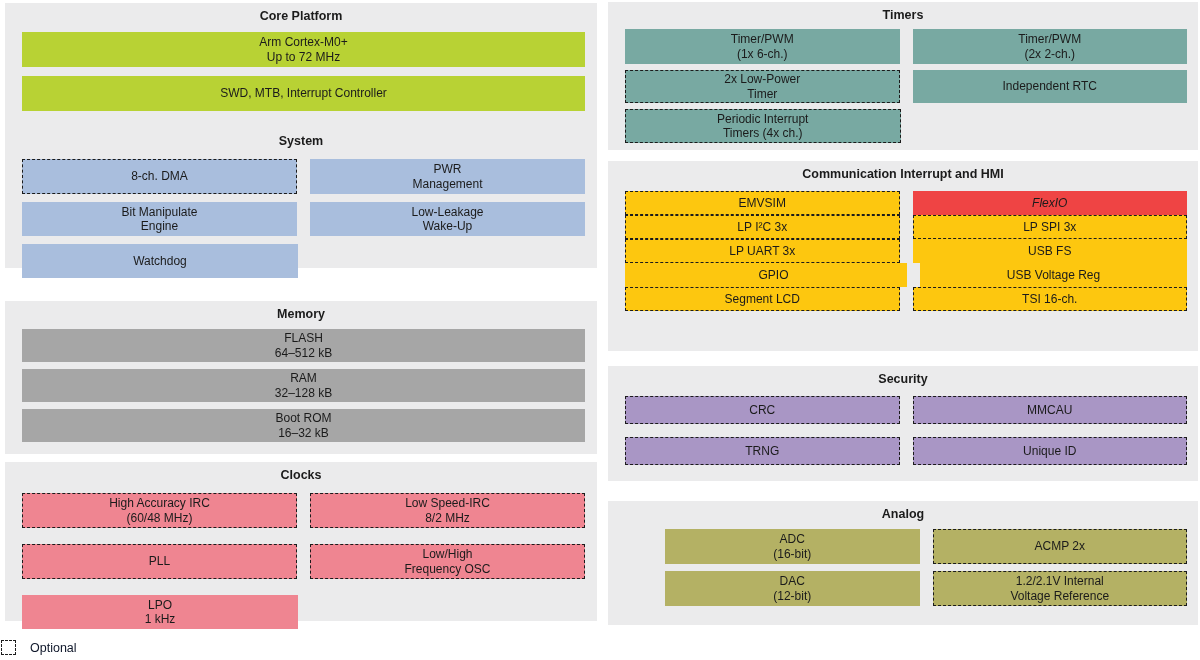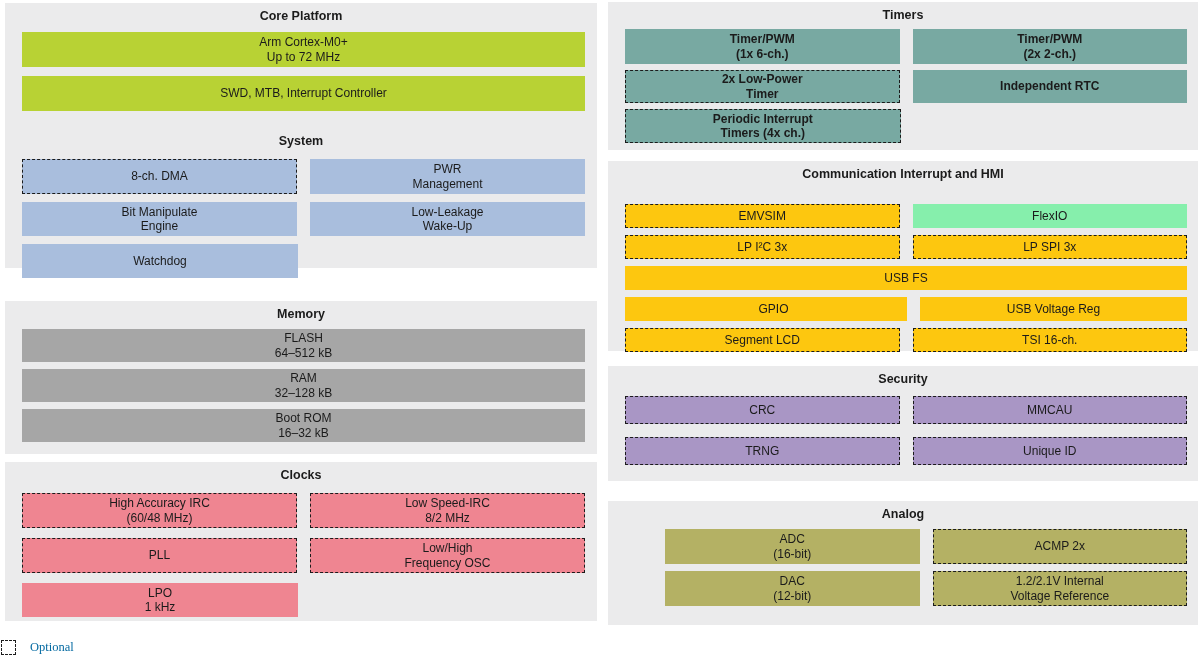--- a/index.html
+++ b/index.html
@@ -46,23 +46,23 @@
   .spacer { background: transparent; border: none; }
 
   
   .left-col  .rows { padding: 0 12px 0 17px; }
   .right-col .rows { padding: 0 11px 0 17px; }
 
   
   #sec-core .rows    { margin-top: 9px;  gap: 9px;  }
   #sec-system .rows  { margin-top: 11px; gap: 8px;  }
   #sec-memory .rows  { margin-top: 8px;  gap: 7px;  }
-  #sec-clocks .rows  { margin-top: 11px; gap: 10px;  }
-  #sec-timers .rows  { margin-top: 7px;  gap: 6px; font-weight: bold;  }
-  #sec-comm .rows    { margin-top: 23px; gap: 7px;  }
+  #sec-clocks .rows  { margin-top: 11px; gap: 16px;  }
+  #sec-timers .rows  { margin-top: 7px;  gap: 6px;  }
+  #sec-comm .rows    { margin-top: 10px;  }
   #sec-security .rows{ margin-top: 10px; gap: 13px; }
   #sec-analog .rows  { margin-top: 8px;  gap: 7px; margin-left: 40px;  }
 
   .h35 { height: 35px; } .h34 { height: 34px; } .h33 { height: 33px; }
   .h28 { height: 28px; } .h24 { height: 24px; }
 
   #legend {
     position: absolute;
     left: 1px;
     top: 640px;
@@ -70,21 +70,21 @@
     align-items: center;
     gap: 14px;
   }
   #legend .swatch {
     width: 15px;
     height: 15px;
     box-sizing: border-box;
     border: 1.6px dashed #1b1b1b;
     background: #ffffff;
   }
-  #legend .lbl { font-size: 12.5px; color: #0369a1; font-family: Liberation Serif, serif; }
+  #legend .lbl { font-size: 12.5px; color: #0f172a; }
 </style>
 </head>
 <body>
 
 <div id="canvas">
 
   <div class="section left-col" id="sec-core" style="left:5px; top:3px; width:592px; height:142px;">
     <div class="sec-title">Core Platform</div>
     <div class="rows">
       <div class="row">
@@ -178,27 +178,28 @@
         <div class="cell block h34 spacer"></div>
       </div>
     </div>
   </div>
 
   <div class="section right-col" id="sec-comm" style="left:608px; top:161px; width:590px; height:190px;">
     <div class="sec-title">Communication Interrupt and HMI</div>
     <div class="rows">
       <div class="row">
         <div class="cell block h24 optional" style="background: rgb(253, 199, 15);">EMVSIM</div>
-        <div class="cell block h24" style="background: #86efac;">FlexIO</div>
+        <div class="cell block h24" style="background: #ef4444; font-style: italic;">FlexIO</div>
       </div>
       <div class="row">
         <div class="cell block h24 optional" style="background: rgb(253, 199, 15);">LP I²C 3x</div>
         <div class="cell block h24 optional" style="background: rgb(253, 199, 15);">LP SPI 3x</div>
       </div>
       <div class="row">
+        <div class="cell block h24 optional" style="background: rgb(253, 199, 15);">LP UART 3x</div>
         <div class="cell block h24" style="background: rgb(253, 199, 15);">USB FS</div>
       </div>
       <div class="row">
         <div class="cell block h24" style="background: rgb(253, 199, 15); padding-left: 15px;">GPIO</div>
         <div class="cell block h24" style="background: rgb(253, 199, 15);">USB Voltage Reg</div>
       </div>
       <div class="row">
         <div class="cell block h24 optional" style="background: rgb(253, 199, 15);">Segment LCD</div>
         <div class="cell block h24 optional" style="background: rgb(253, 199, 15);">TSI 16-ch.</div>
       </div>

